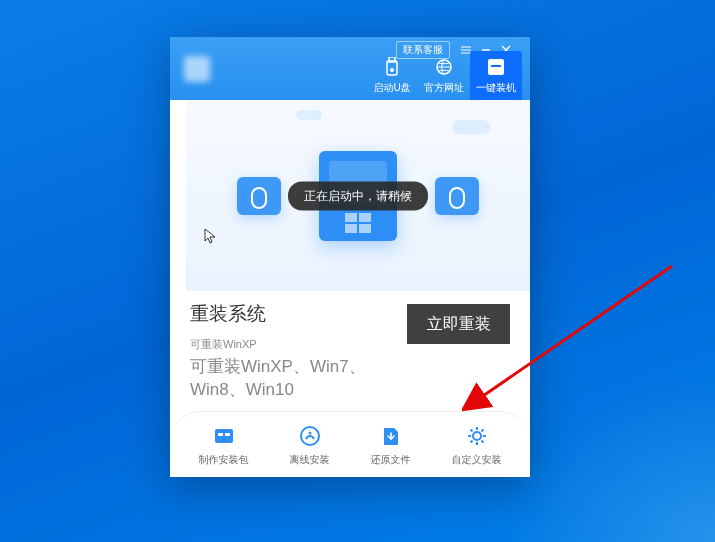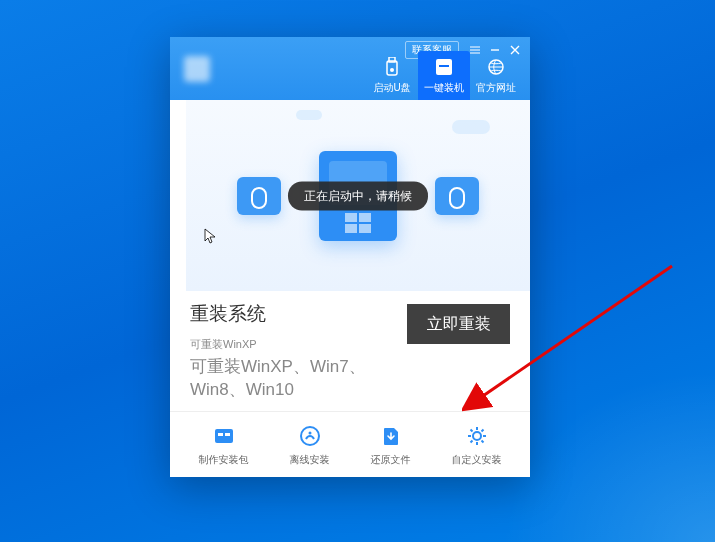--- a/index.html
+++ b/index.html
@@ -41,21 +41,21 @@
       height: 68px;
       background: linear-gradient(180deg, #3b9ff5 0%, #2890f0 100%);
       display: flex;
       align-items: center;
       padding: 0 8px 0 14px;
       position: relative;
     }
     .titlebar-top {
       position: absolute;
       top: 4px;
-      right: 5px;
+      right: 14px;
       display: flex;
       align-items: center;
       gap: 0;
     }
     .contact-btn {
       font-size: 10px;
       color: #fff;
       border: 1px solid rgba(255,255,255,0.5);
       padding: 1px 6px;
       border-radius: 2px;
@@ -237,20 +237,21 @@
       justify-content: center;
       cursor: pointer;
       margin-top: 3px;
     }
     .bottom-nav {
       border-top: 1px solid #eee;
       display: flex;
       justify-content: space-around;
       padding: 12px 8px 10px;
       margin-top: auto;
+      border-radius: 31px;
     }
     .bn-item {
       display: flex;
       flex-direction: column;
       align-items: center;
       gap: 5px;
       cursor: pointer;
     }
     .bn-icon {
       width: 24px;
@@ -303,37 +304,37 @@
       <div class="nav-tab">
         <div class="nav-tab-icon">
           <svg width="16" height="20" viewBox="0 0 16 20">
               <rect x="3" y="4" width="10" height="14" rx="2" fill="none" stroke="#fff" stroke-width="1.5"></rect>
               <rect x="5" y="0" width="6" height="5" fill="none" stroke="#fff" stroke-width="1.5"></rect>
               <circle cx="8" cy="13" r="2" fill="#fff"></circle>
             </svg>
         </div>
         <span>启动U盘</span>
       </div>
+      <div class="nav-tab">
+        <div class="nav-tab-icon">
+          <svg width="18" height="18" viewBox="0 0 18 18">
+              <circle cx="9" cy="9" r="7" fill="none" stroke="#fff" stroke-width="1.5"></circle>
+              <path d="M9 2c-3 4-3 10 0 14M2 9h14M4 5c3 1 7 1 10 0M4 13c3-1 7-1 10 0" stroke="#fff" stroke-width="1" fill="none"></path>
+            </svg>
+        </div>
+        <span>官方网址</span>
+      </div>
       <div class="nav-tab active">
         <div class="nav-tab-icon">
           <svg width="18" height="18" viewBox="0 0 18 18">
               <rect x="1" y="1" width="16" height="16" rx="2" fill="#fff"></rect>
               <rect x="4" y="7" width="10" height="2" fill="#0d6efd"></rect>
             </svg>
         </div>
         <span>一键装机</span>
-      </div>
-      <div class="nav-tab">
-        <div class="nav-tab-icon">
-          <svg width="18" height="18" viewBox="0 0 18 18">
-              <circle cx="9" cy="9" r="7" fill="none" stroke="#fff" stroke-width="1.5"></circle>
-              <path d="M9 2c-3 4-3 10 0 14M2 9h14M4 5c3 1 7 1 10 0M4 13c3-1 7-1 10 0" stroke="#fff" stroke-width="1" fill="none"></path>
-            </svg>
-        </div>
-        <span>官方网址</span>
       </div>
     </div>
   </div>
 
   <div class="hero">
     <div class="cloud c1"></div>
     <div class="cloud c2"></div>
     <div class="side-device left"></div>
     <div class="hero-folder">
       <div class="win-flag">

